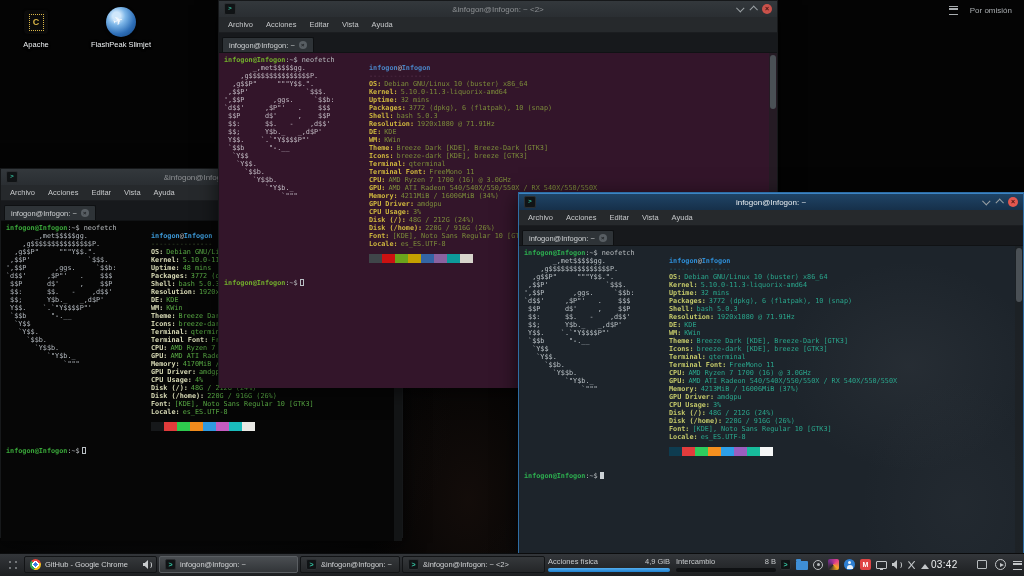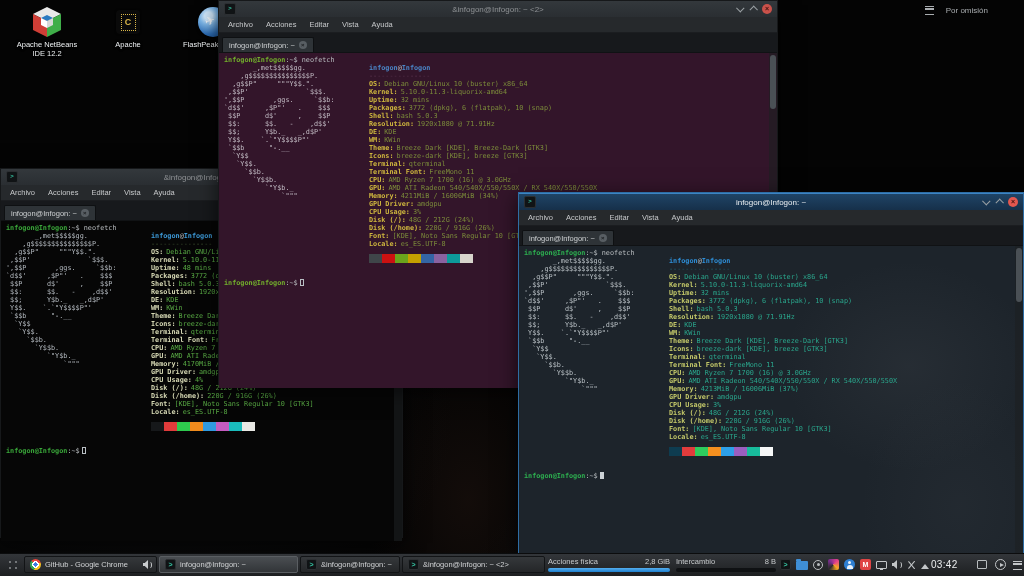--- a/index.html
+++ b/index.html
@@ -25,21 +25,21 @@
   .dicon .glyph{height:36px;display:flex;align-items:center;justify-content:center;}
   .dicon .lbl{color:#eceff1;font-size:7.5px;line-height:9px;text-shadow:0 1px 2px #000, 0 0 3px #000;}
   .nb-cube{width:30px;height:32px;}
   .carbon-ic{width:24px;height:24px;background:#0a0a0a;border-radius:4px;display:flex;align-items:center;justify-content:center;box-shadow:0 0 2px #000;}
   .carbon-in{width:13px;height:15px;border:1.5px dotted #d9b648;color:#d9b648;font-size:9px;font-weight:bold;line-height:15px;}
   .slimjet-ic{width:30px;height:30px;border-radius:50%;
     background:radial-gradient(circle at 35% 30%, #cfe7fb 0 4px, #7db6e8 9px, #2e6fb8 18px, #174a86 26px);
     box-shadow:0 1px 3px #000;position:relative;}
   .slimjet-ic::after{content:"✈";position:absolute;left:7px;top:7px;color:#f4f8fc;font-size:12px;transform:rotate(-18deg);}
   
-  .activity{position:absolute;top:6px;right:36px;z-index:1;color:#a9adb0;font-size:8px;display:flex;align-items:center;gap:12px;}
+  .activity{position:absolute;top:6px;right:12px;z-index:1;color:#a9adb0;font-size:8px;display:flex;align-items:center;gap:12px;}
   .burger-sm{width:9px;height:7px;border-top:1.5px solid #a9adb0;border-bottom:1.5px solid #a9adb0;position:relative;}
   .burger-sm::after{content:"";position:absolute;left:0;top:1.2px;width:9px;height:1.5px;background:#a9adb0;}
   
   .window{position:absolute;box-shadow:0 5px 20px rgba(0,0,0,.65);border:1px solid #16181a;box-sizing:border-box;}
   .titlebar{height:16px;display:flex;align-items:center;padding:0 5px;gap:4px;
     background:linear-gradient(#33383c,#2a2e32);position:relative;}
   .titlebar.active{background:linear-gradient(#1f4466,#16304a);border-top:1px solid #3c84c4;}
   .titlebar .title{position:absolute;left:0;right:0;text-align:center;font-size:8px;color:#8f9295;pointer-events:none;}
   .titlebar.active .title{color:#e9edf0;}
   .win-ic{width:10px;height:10px;background:#101315;border:1px solid #2c2f32;border-radius:2px;
@@ -148,36 +148,20 @@
   .play-ic::after{content:"";position:absolute;left:3.5px;top:2.5px;width:0;height:0;border-left:4px solid #c3c6c8;border-top:2px solid transparent;border-bottom:2px solid transparent;}
   .burger{position:absolute;left:1013px;top:7px;width:9px;height:7px;border-top:1.5px solid #c3c6c8;border-bottom:1.5px solid #c3c6c8;cursor:pointer;}
   .burger::after{content:"";position:absolute;left:0;top:1.2px;width:9px;height:1.5px;background:#c3c6c8;}
 </style>
 </head>
 <body>
 
 <div class="wallpaper"></div>
 
 <div class="desk-icons">
-  <div class="dicon">
-    <div class="glyph">
-      <svg class="nb-cube" viewBox="0 0 30 32">
-        <polygon points="15,1 29,8 15,15 1,8" fill="#e8e8e8"></polygon>
-        <polygon points="1,8 15,15 15,31 1,24" fill="#cf3e36"></polygon>
-        <polygon points="29,8 15,15 15,31 29,24" fill="#3fae49"></polygon>
-        <polygon points="15,9 21,12 15,15 9,12" fill="#2979c1"></polygon>
-        <polygon points="9,12 15,15 15,22 9,19" fill="#ffffff"></polygon>
-        <polygon points="21,12 15,15 15,22 21,19" fill="#d8d8d8"></polygon>
-      </svg>
-    </div>
-    <div class="lbl">
-      <div>Apache NetBeans</div>
-      <div>IDE 12.2</div>
-    </div>
-  </div>
   <div class="dicon" style="width:56px;">
     <div class="glyph">
       <div class="carbon-ic">
           <div class="carbon-in">C</div>
         </div>
     </div>
     <div class="lbl">
       <div>Apache</div>
     </div>
   </div>
@@ -465,21 +449,21 @@
   </div>
 
   <div class="task" style="left:402px;width:143px;">
     <span class="qterm-ic">&gt;</span>
     <span class="tlabel">&amp;infogon@Infogon: ~ &lt;2&gt;</span>
   </div>
 
   <div class="meter" id="meter-mem">
     <div class="mrow">
       <span>Acciones física</span>
-      <span>2,8 GiB</span>
+      <span>4,9 GiB</span>
     </div>
     <div class="bar">
         <div class="fill" style="width:100%;"></div>
       </div>
   </div>
 
   <div class="meter" id="meter-swap">
     <div class="mrow">
       <span>Intercambio</span>
       <span>8 B</span>

